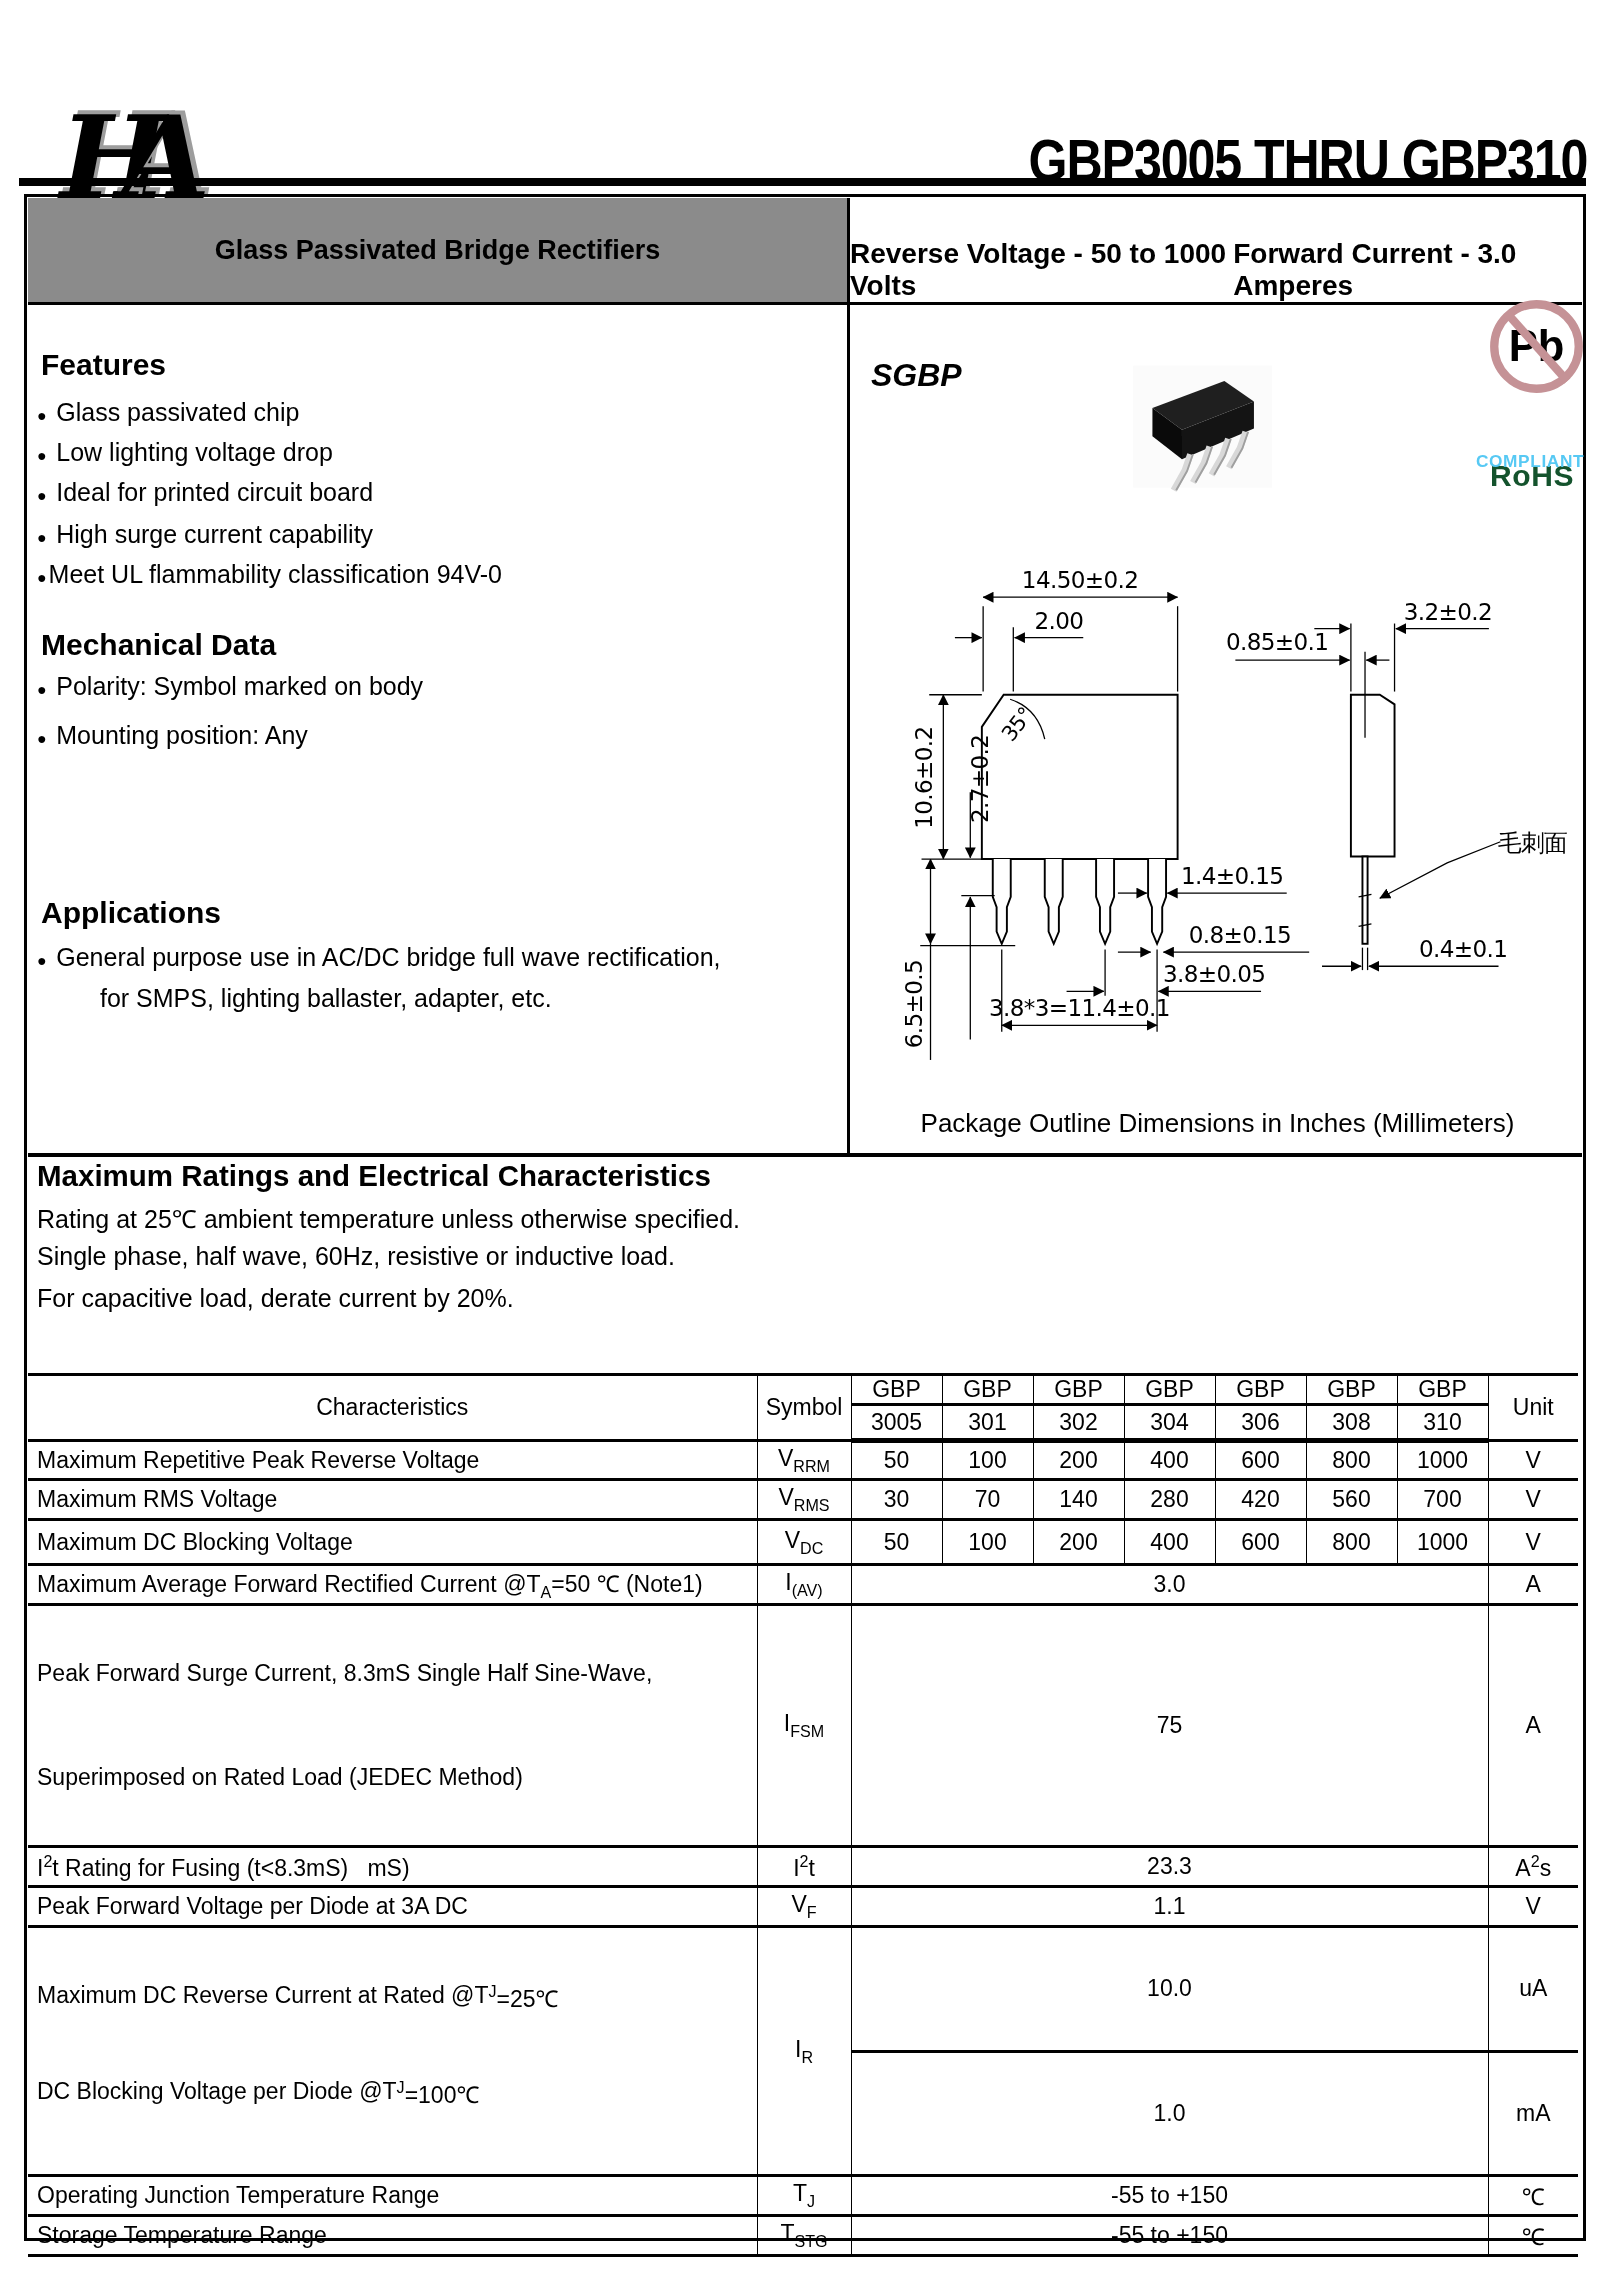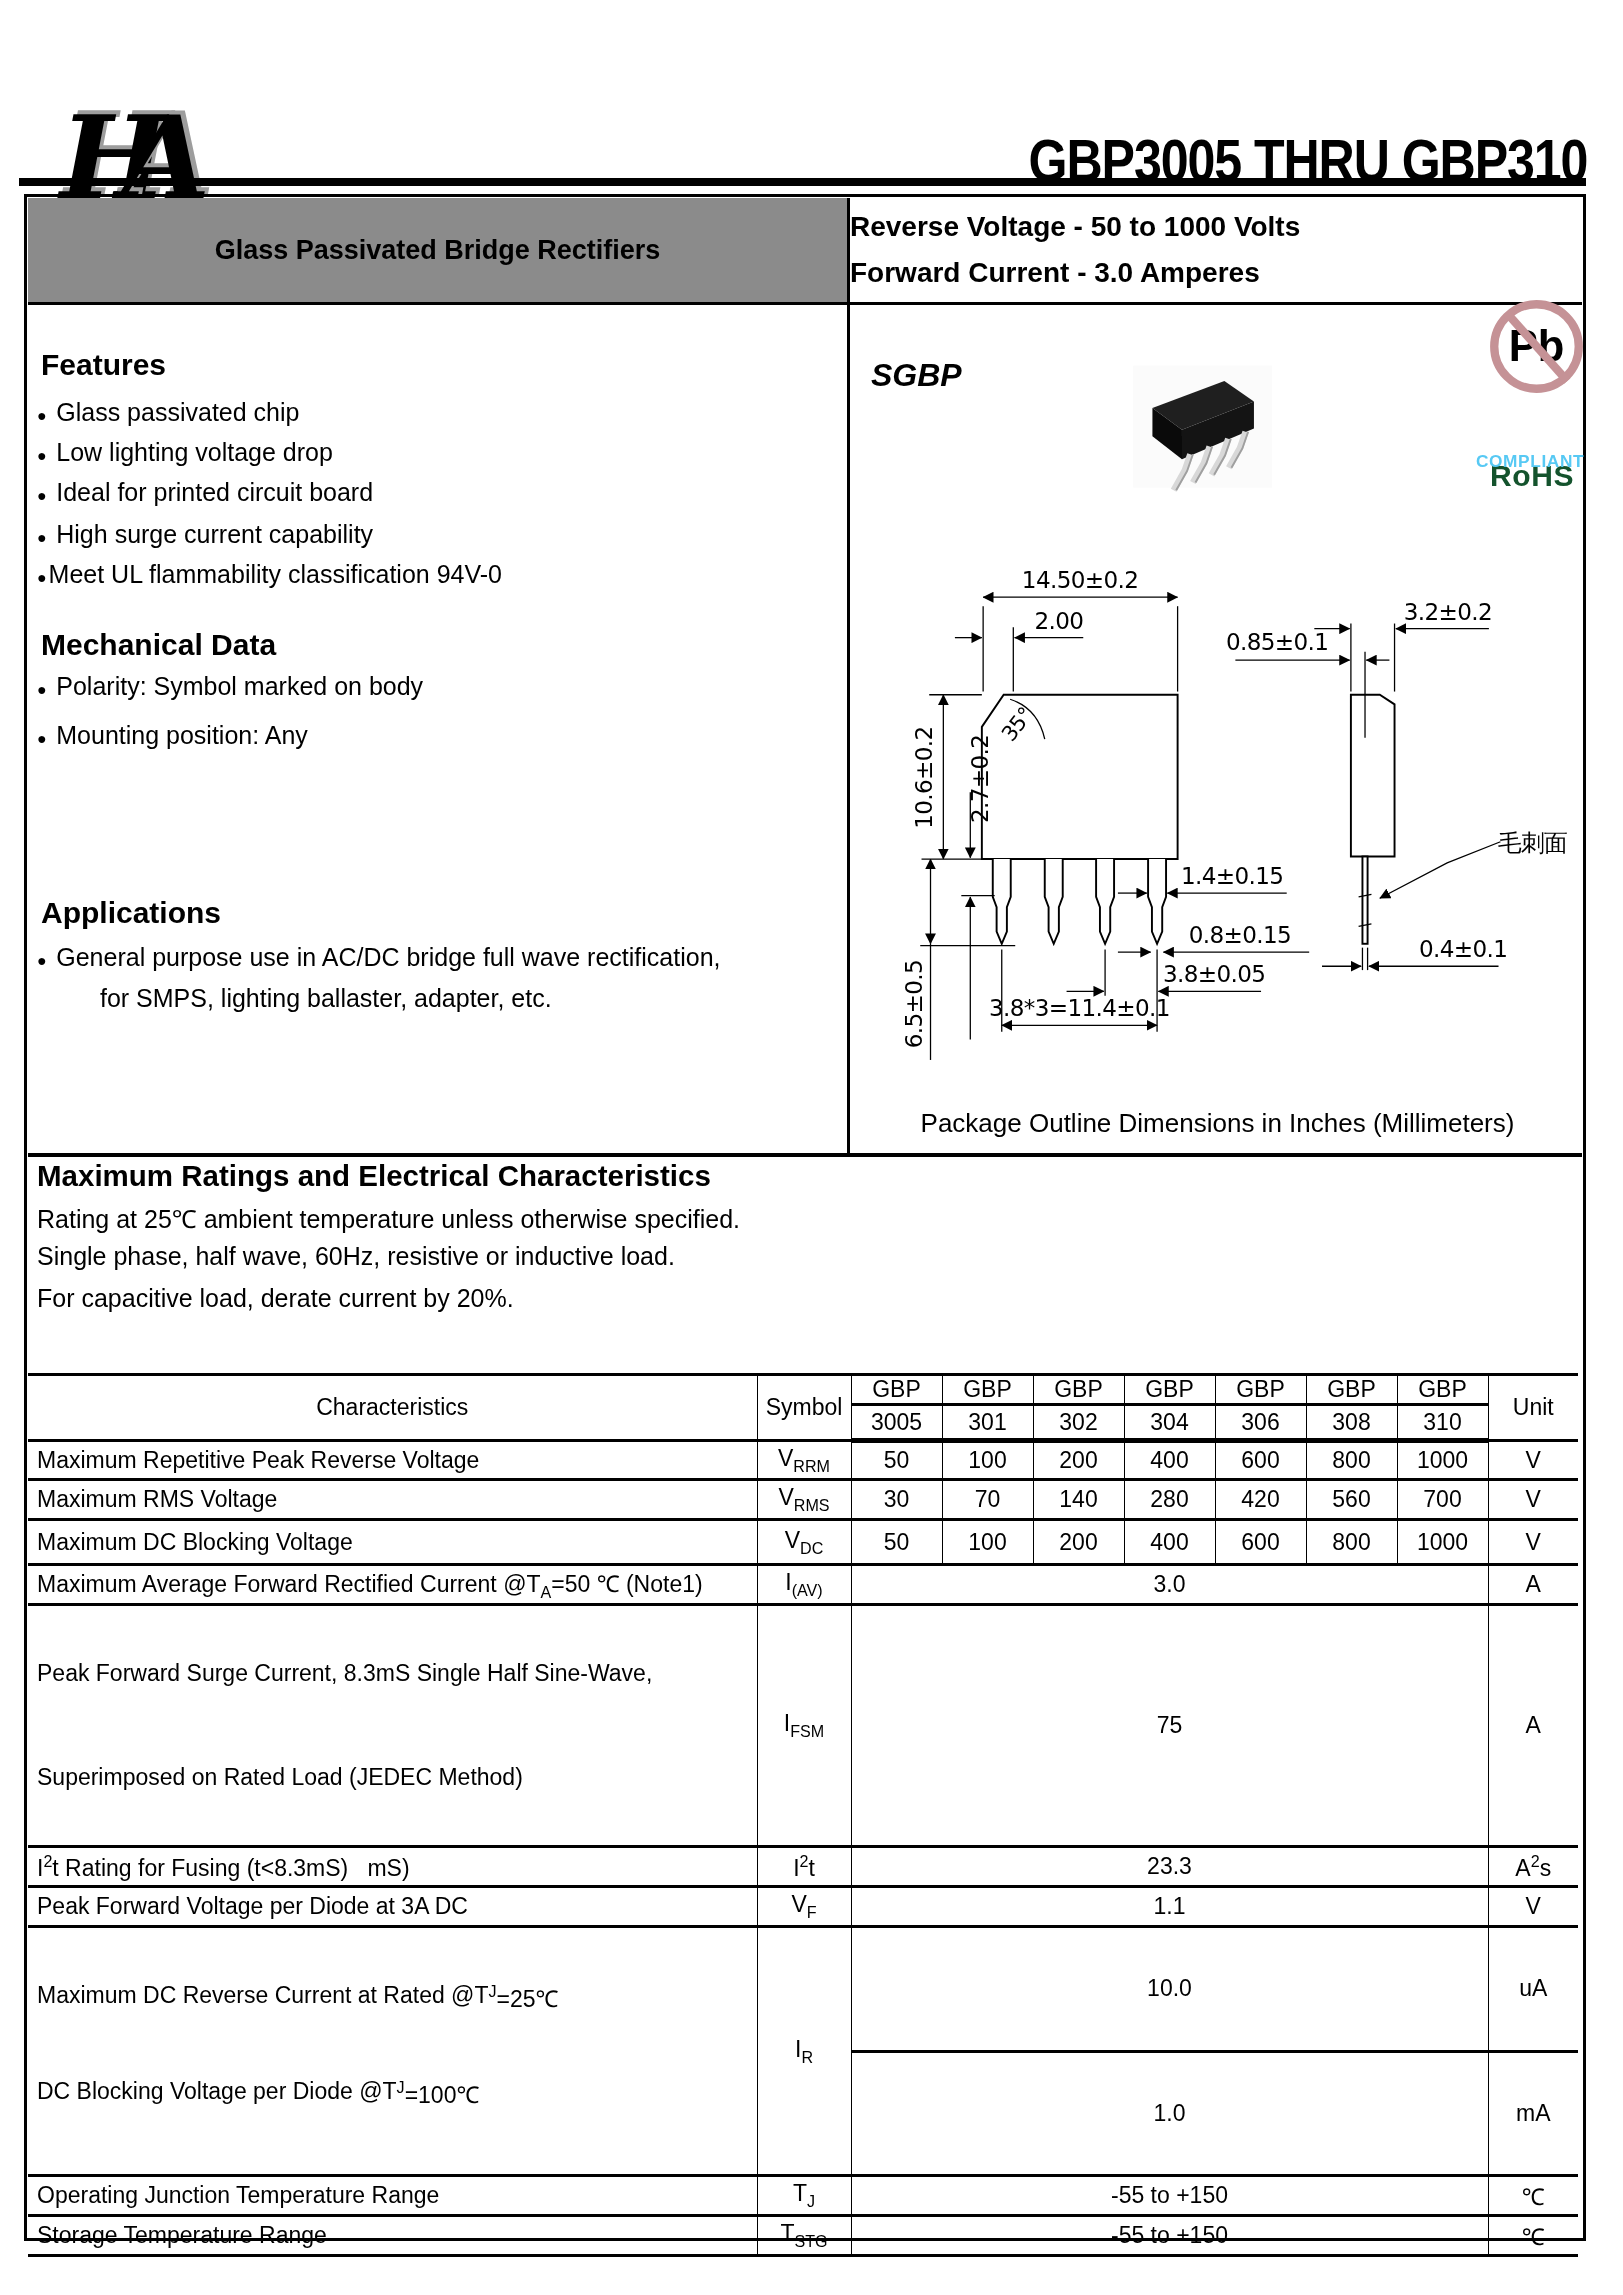--- a/index.html
+++ b/index.html
@@ -19,21 +19,21 @@
                transform:scaleX(0.85); transform-origin:right center; letter-spacing:-1.3px; white-space:nowrap; }
 
   .topbar { left:19px; top:178px; width:1567px; height:8.3px; background:#000; }
   .mainbox { left:24.4px; top:194px; width:1562px; height:2047px; border:3.9px solid #000; }
 
   .gray-cell { left:28px; top:198px; width:822px; height:107px; background:#8b8b8b;
                border-right:3.2px solid #000; border-bottom:3.2px solid #000;
                display:flex; align-items:center; justify-content:center;
                font-weight:bold; font-size:27px; }
   .head-right { left:850px; top:198px; width:732px; height:107px; border-bottom:3.2px solid #000;
-                display:flex; flex-direction:column; justify-content:space-evenly; align-items:flex-start;
+                display:flex; flex-direction:row; justify-content:space-evenly; align-items:flex-end;
                 font-weight:bold; font-size:28px; }
   .col-divider { left:847px; top:304px; width:3.2px; height:849px; background:#000; }
   .section-divider { left:28px; top:1153px; width:1554px; height:3.9px; background:#000; }
 
   .h1 { font-weight:bold; font-size:30px; line-height:1.1; }
   .li { font-size:25px; line-height:1.2; display:flex; align-items:baseline; white-space:pre; }
   .li .dot { font-size:16px; margin-right:9.6px; }
   .li.tight .dot { margin-right:1.9px; }
   .plain { font-size:25px; line-height:1.2; white-space:pre;margin-left:40px; }
 

